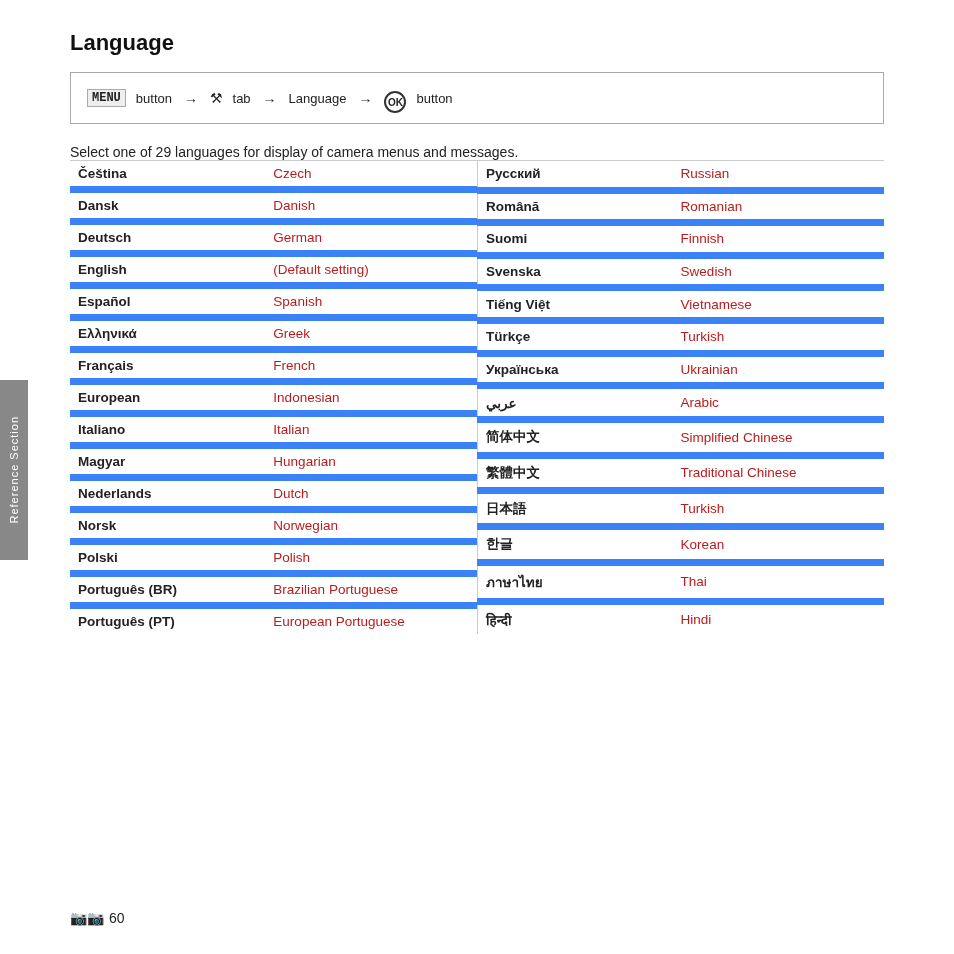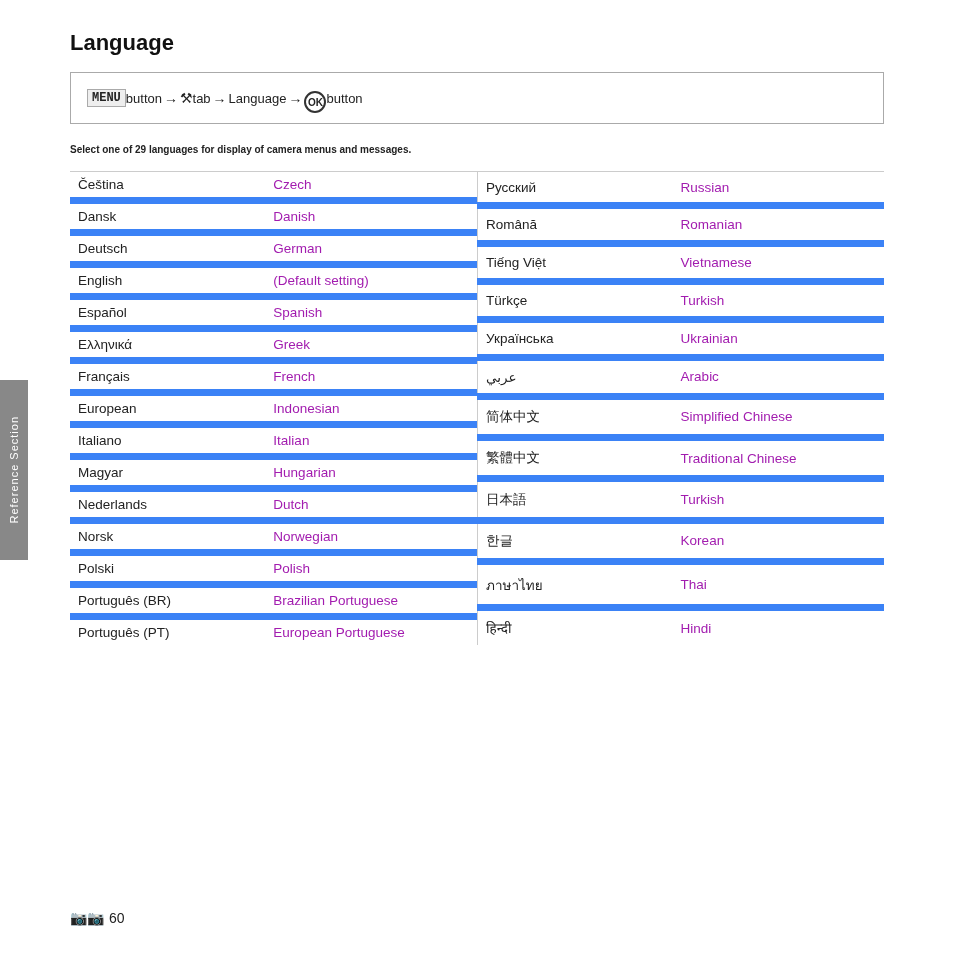--- a/index.html
+++ b/index.html
@@ -26,21 +26,21 @@
       color: #111;
     }
 
     .menu-path-box {
       border: 1px solid #aaa;
       padding: 10px 16px;
       margin-bottom: 20px;
       font-size: 13px;
       display: flex;
       align-items: center;
-      gap: 0;
+      gap: 10px;
       width: 100%;
     }
 
     .menu-keyword {
       font-family: 'Courier New', monospace;
       font-size: 12px;
       font-weight: bold;
       background: #eee;
       padding: 1px 4px;
       border: 1px solid #aaa;
@@ -63,24 +63,22 @@
       font-weight: bold;
       font-family: Arial, sans-serif;
       margin-top: 8px;
     }
 
     .wrench-icon {
       font-size: 14px;
     }
 
     .description {
-      font-size: 10px;
-      margin-bottom: 16px;
+      font-size: 14px;
       color: #222;
-      font-weight: bold;
     }
 
     .lang-table-container {
       display: flex;
       gap: 0;
       width: 100%;
     }
 
     .lang-table {
       width: 50%;
@@ -92,27 +90,27 @@
       font-size: 13.5px;
       border-top: 7px solid #3b82f6;
       vertical-align: middle;
     }
 
     .lang-table tr:first-child td {
       border-top: 1px solid #ccc;
     }
 
     .lang-native {
-      font-weight: normal;
+      font-weight: bold;
       width: 48%;
       padding-left: 8px;
     }
 
     .lang-english {
-      color: #a21caf;
+      color: #b91c1c;
       font-weight: normal;
     }
 
     .lang-table.right-table {
       border-left: 1px solid #ccc;
     }
 
     
     .side-label {
       position: absolute;
@@ -248,20 +246,28 @@
       <tbody id="right-lang-body">
           <tr>
       <td class="lang-native">Русский</td>
       <td class="lang-english">Russian</td>
     </tr>
           <tr>
       <td class="lang-native">Română</td>
       <td class="lang-english">Romanian</td>
     </tr>
           <tr>
+      <td class="lang-native">Suomi</td>
+      <td class="lang-english">Finnish</td>
+    </tr>
+          <tr>
+      <td class="lang-native">Svenska</td>
+      <td class="lang-english">Swedish</td>
+    </tr>
+          <tr>
       <td class="lang-native">Tiếng Việt</td>
       <td class="lang-english">Vietnamese</td>
     </tr>
           <tr>
       <td class="lang-native">Türkçe</td>
       <td class="lang-english">Turkish</td>
     </tr>
           <tr>
       <td class="lang-native">Українська</td>
       <td class="lang-english">Ukrainian</td>

